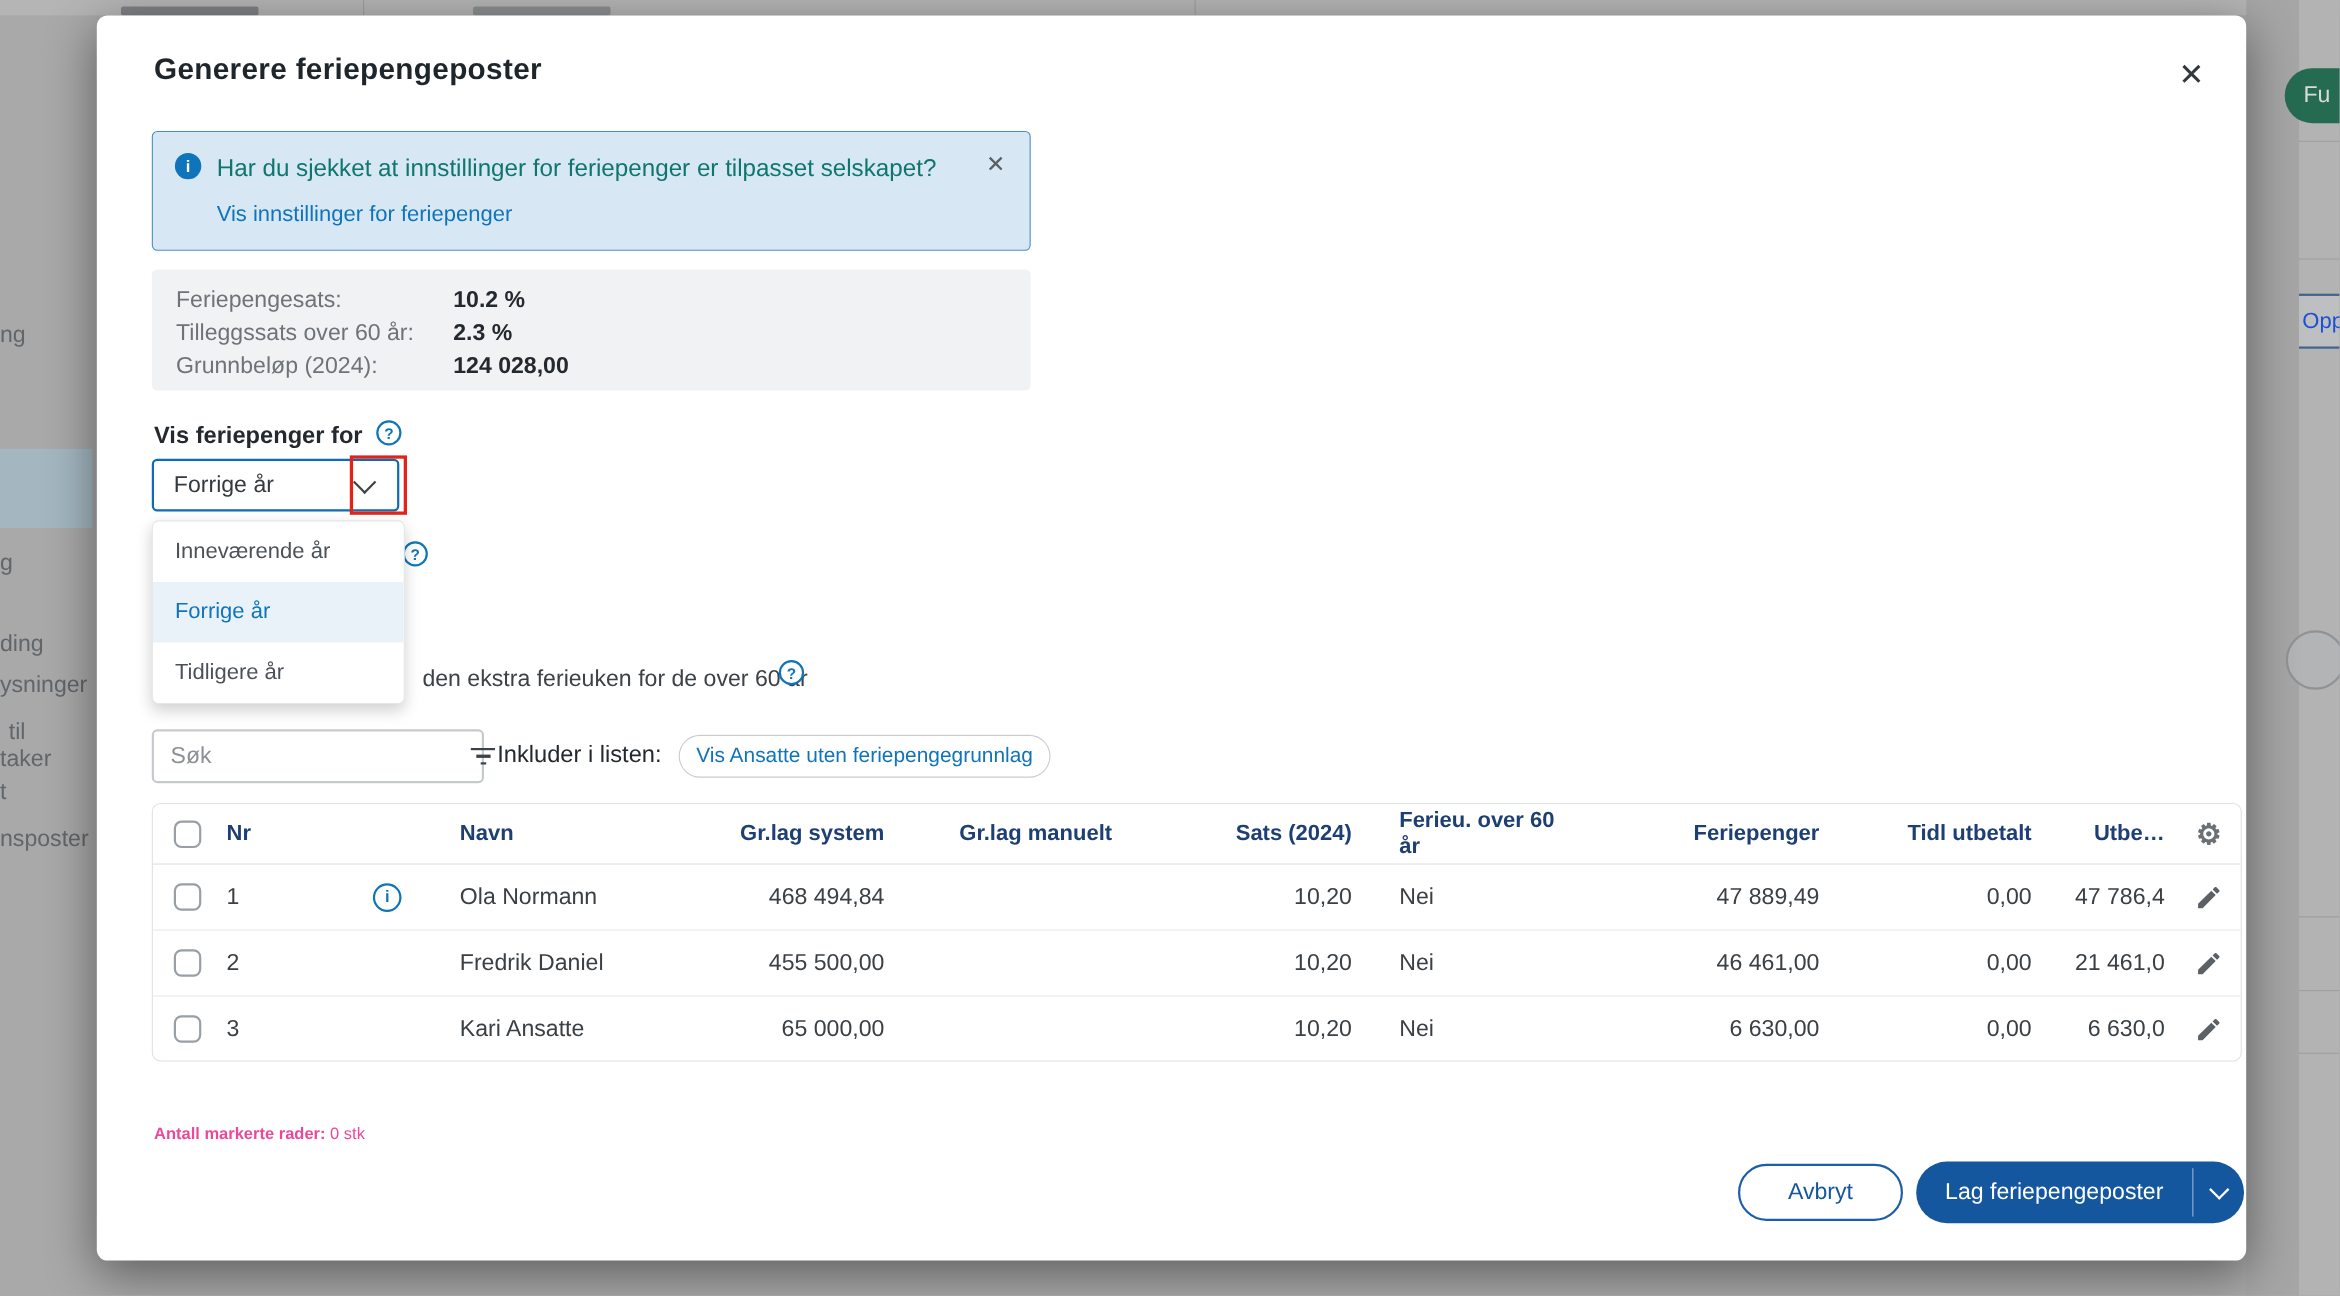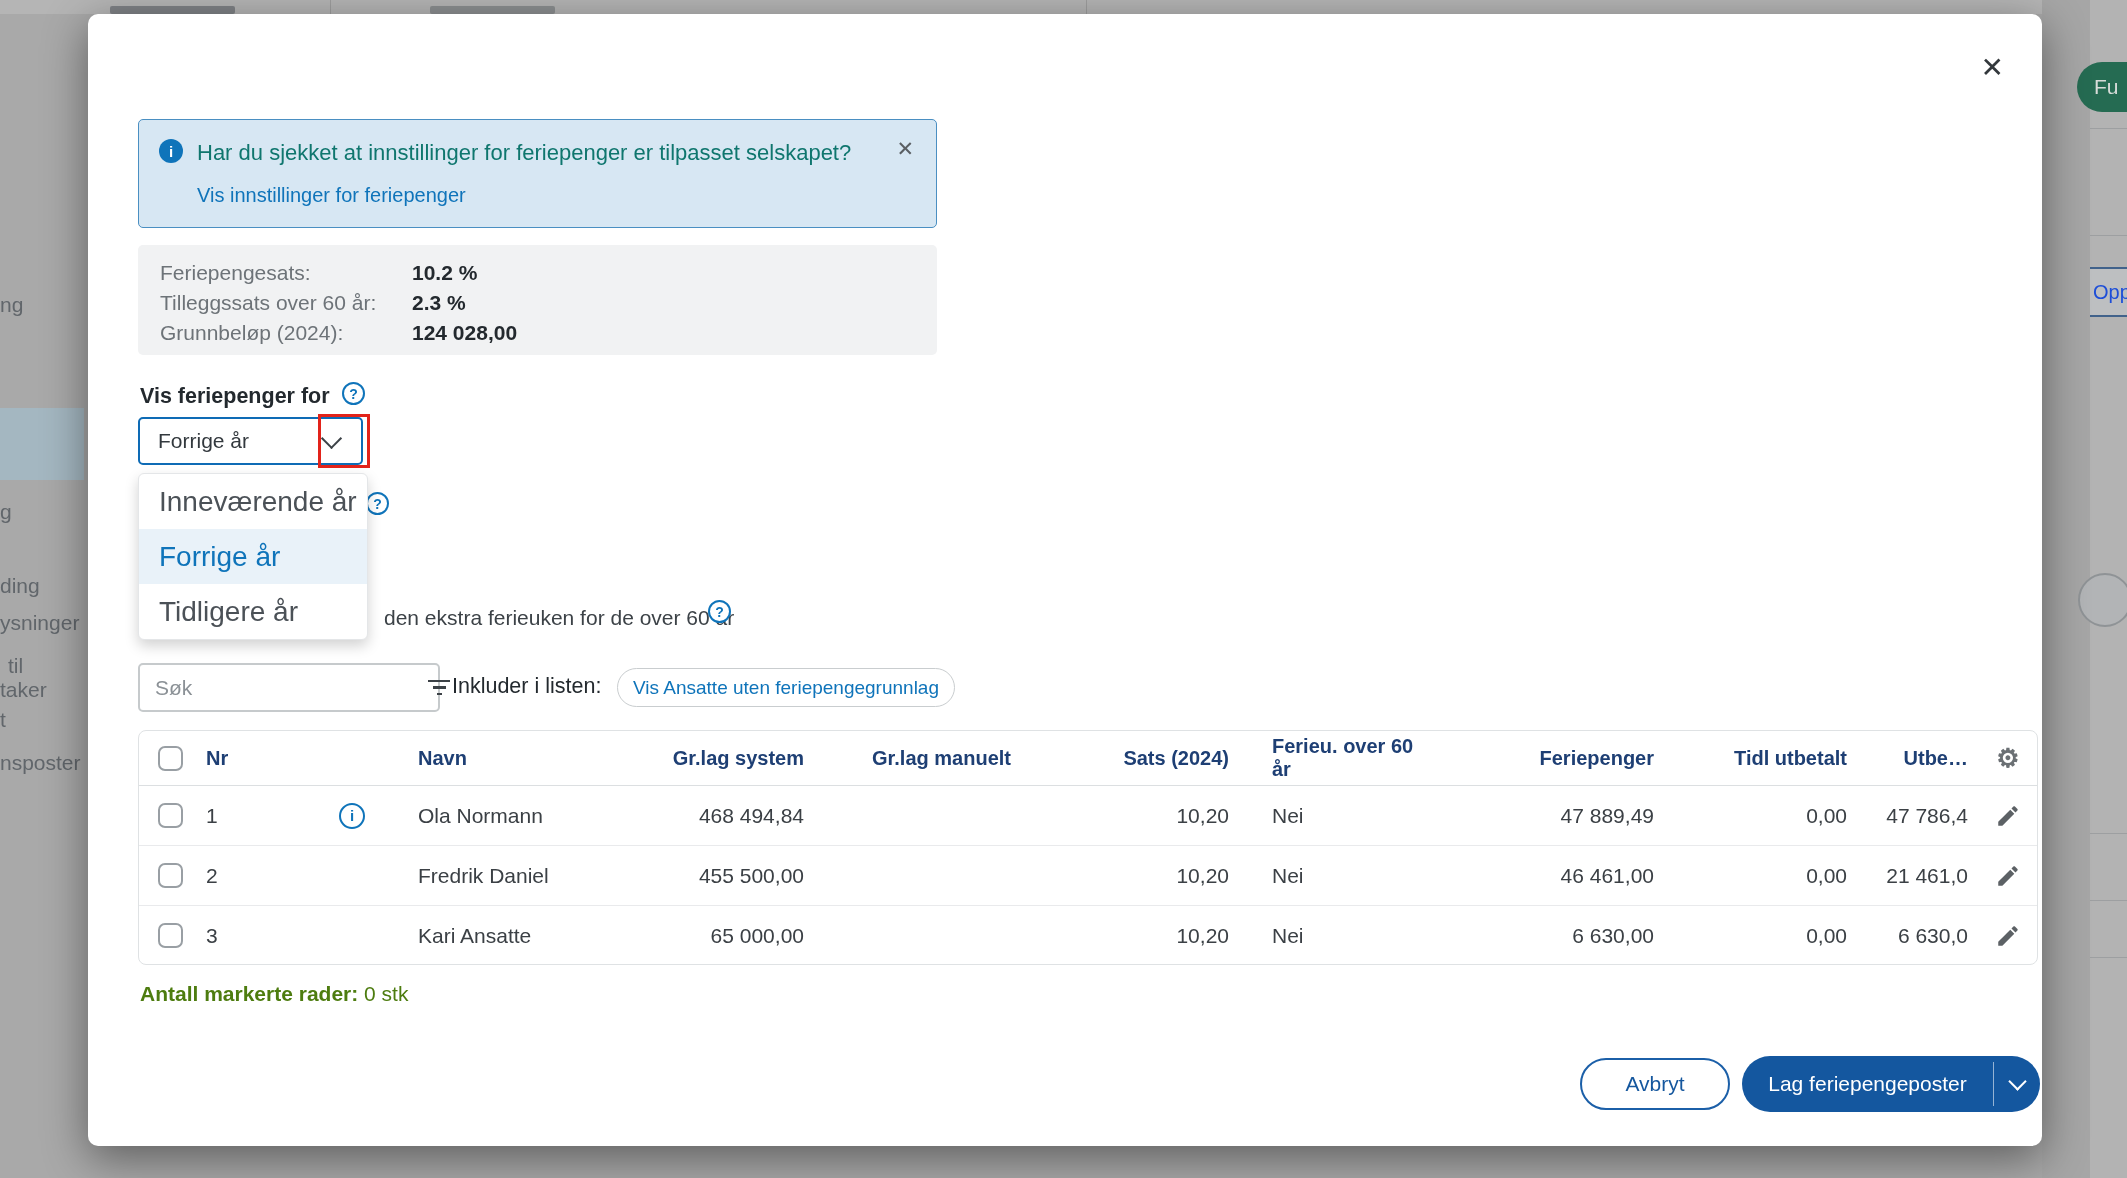--- a/index.html
+++ b/index.html
@@ -40,21 +40,21 @@
   .showfor-label{position:absolute;left:52px;top:370px;font-size:21.5px;font-weight:bold;color:#23292e;}
   .help-icon{width:23px;height:23px;border-radius:50%;border:2px solid #0f74ba;color:#0f74ba;font-size:14px;font-weight:bold;display:flex;align-items:center;justify-content:center;box-sizing:border-box;background:#fff;}
   .help-a{position:absolute;left:254px;top:368px;}
   .select{position:absolute;left:50px;top:403px;width:225px;height:48px;border:2px solid #0e6bb5;border-radius:5px;background:#fff;box-sizing:border-box;display:flex;align-items:center;}
   .select-text{padding-left:18px;font-size:21px;color:#33393e;flex:1;}
   .chev{width:13px;height:13px;border-right:2.5px solid #3c4247;border-bottom:2.5px solid #3c4247;transform:rotate(45deg);margin:-6px 22px 0 0;}
   .red-box{position:absolute;left:230px;top:400px;width:52px;height:54px;border:3px solid #e2231a;box-sizing:border-box;z-index:9;}
 
   
   .menu{position:absolute;left:50px;top:459px;width:230px;height:167px;background:#fff;border:1px solid #e4e6e8;border-radius:6px;box-shadow:0 6px 14px rgba(0,0,0,.18);z-index:5;box-sizing:border-box;overflow:hidden;}
-  .menu-item{height:55px;display:flex;align-items:center;padding-left:20px;font-size:28px;color:#4b5157;cursor:pointer;}
+  .menu-item{height:55px;display:flex;align-items:center;padding-left:20px;font-size:20px;color:#4b5157;cursor:pointer;}
   .menu-item.sel{background:#e9f2f9;color:#0f74ba;}
 
   
   .hidden-help1{position:absolute;left:278px;top:478px;z-index:1;}
   .hidden-text{position:absolute;left:296px;top:592px;font-size:21px;color:#3c4247;z-index:1;white-space:nowrap;}
   .hidden-help2{position:absolute;left:620px;top:586px;z-index:1;}
 
   
   .search{position:absolute;left:50px;top:649px;width:302px;height:49px;border:2px solid #c6cacc;border-radius:5px;box-sizing:border-box;display:flex;align-items:stretch;background:#fff;}
   .search input{border:0;outline:0;flex:1;font-size:21px;color:#33393e;padding-left:15px;font-family:"Liberation Sans",sans-serif;background:transparent;}
@@ -80,21 +80,21 @@
   .num{text-align:right;padding-right:10px;}
   .c-ferieu{padding-left:33px;}
   .c-utbe{text-align:right;padding-right:11px;white-space:nowrap;overflow:hidden;}
   .c-act{display:flex;align-items:center;justify-content:center;}
   .info-icon{width:26px;height:26px;border-radius:50%;border:2px solid #0f74ba;color:#0f74ba;font-size:15px;font-weight:bold;display:flex;align-items:center;justify-content:center;box-sizing:border-box;}
   .gear{font-size:26px;color:#6b7074;cursor:pointer;line-height:1;}
   .pencil{width:26px;height:26px;cursor:pointer;}
   .pencil svg{width:100%;height:100%;fill:#5c6165;}
 
   
-  .count-line{position:absolute;left:52px;top:968px;font-size:21px;color:#4d7c0f;}
+  .count-line{position:absolute;left:52px;top:1008px;font-size:15px;color:#ec4899;}
   .count-line b{font-weight:bold;}
   .btn-cancel{position:absolute;left:1492px;top:1044px;width:150px;height:52px;border:2px solid #1b5fa8;border-radius:26px;box-sizing:border-box;display:flex;align-items:center;justify-content:center;font-size:21px;color:#15579e;background:#fff;cursor:pointer;}
   .btn-primary{position:absolute;left:1654px;top:1042px;width:298px;height:56px;border-radius:28px;background:#14579f;display:flex;align-items:stretch;overflow:hidden;cursor:pointer;}
   .btn-primary-label{flex:1;display:flex;align-items:center;justify-content:center;color:#fff;font-size:21px;}
   .btn-primary-div{width:1px;background:rgba(255,255,255,.55);margin:6px 0;}
   .btn-primary-chev{width:46px;display:flex;align-items:center;justify-content:center;}
   .chev-w{width:11px;height:11px;border-right:2.5px solid #fff;border-bottom:2.5px solid #fff;transform:rotate(45deg);margin-top:-5px;}
 </style>
 </head>
 <body>
@@ -128,20 +128,21 @@
   <div class="bg-green-btn">
       <span>Fu</span>
     </div>
   <div class="bg-opp-btn">
       <span>Opp</span>
     </div>
   <div class="bg-circle"></div>
 
   <div class="modal">
 
+    <div class="modal-title">Generere feriepengeposter</div>
     <div class="modal-close">✕</div>
 
     <div class="banner">
       <div class="banner-info">i</div>
       <div class="banner-text">Har du sjekket at innstillinger for feriepenger er tilpasset selskapet?</div>
       <div class="banner-link">Vis innstillinger for feriepenger</div>
       <div class="banner-close">✕</div>
     </div>
 
     <div class="summary">

